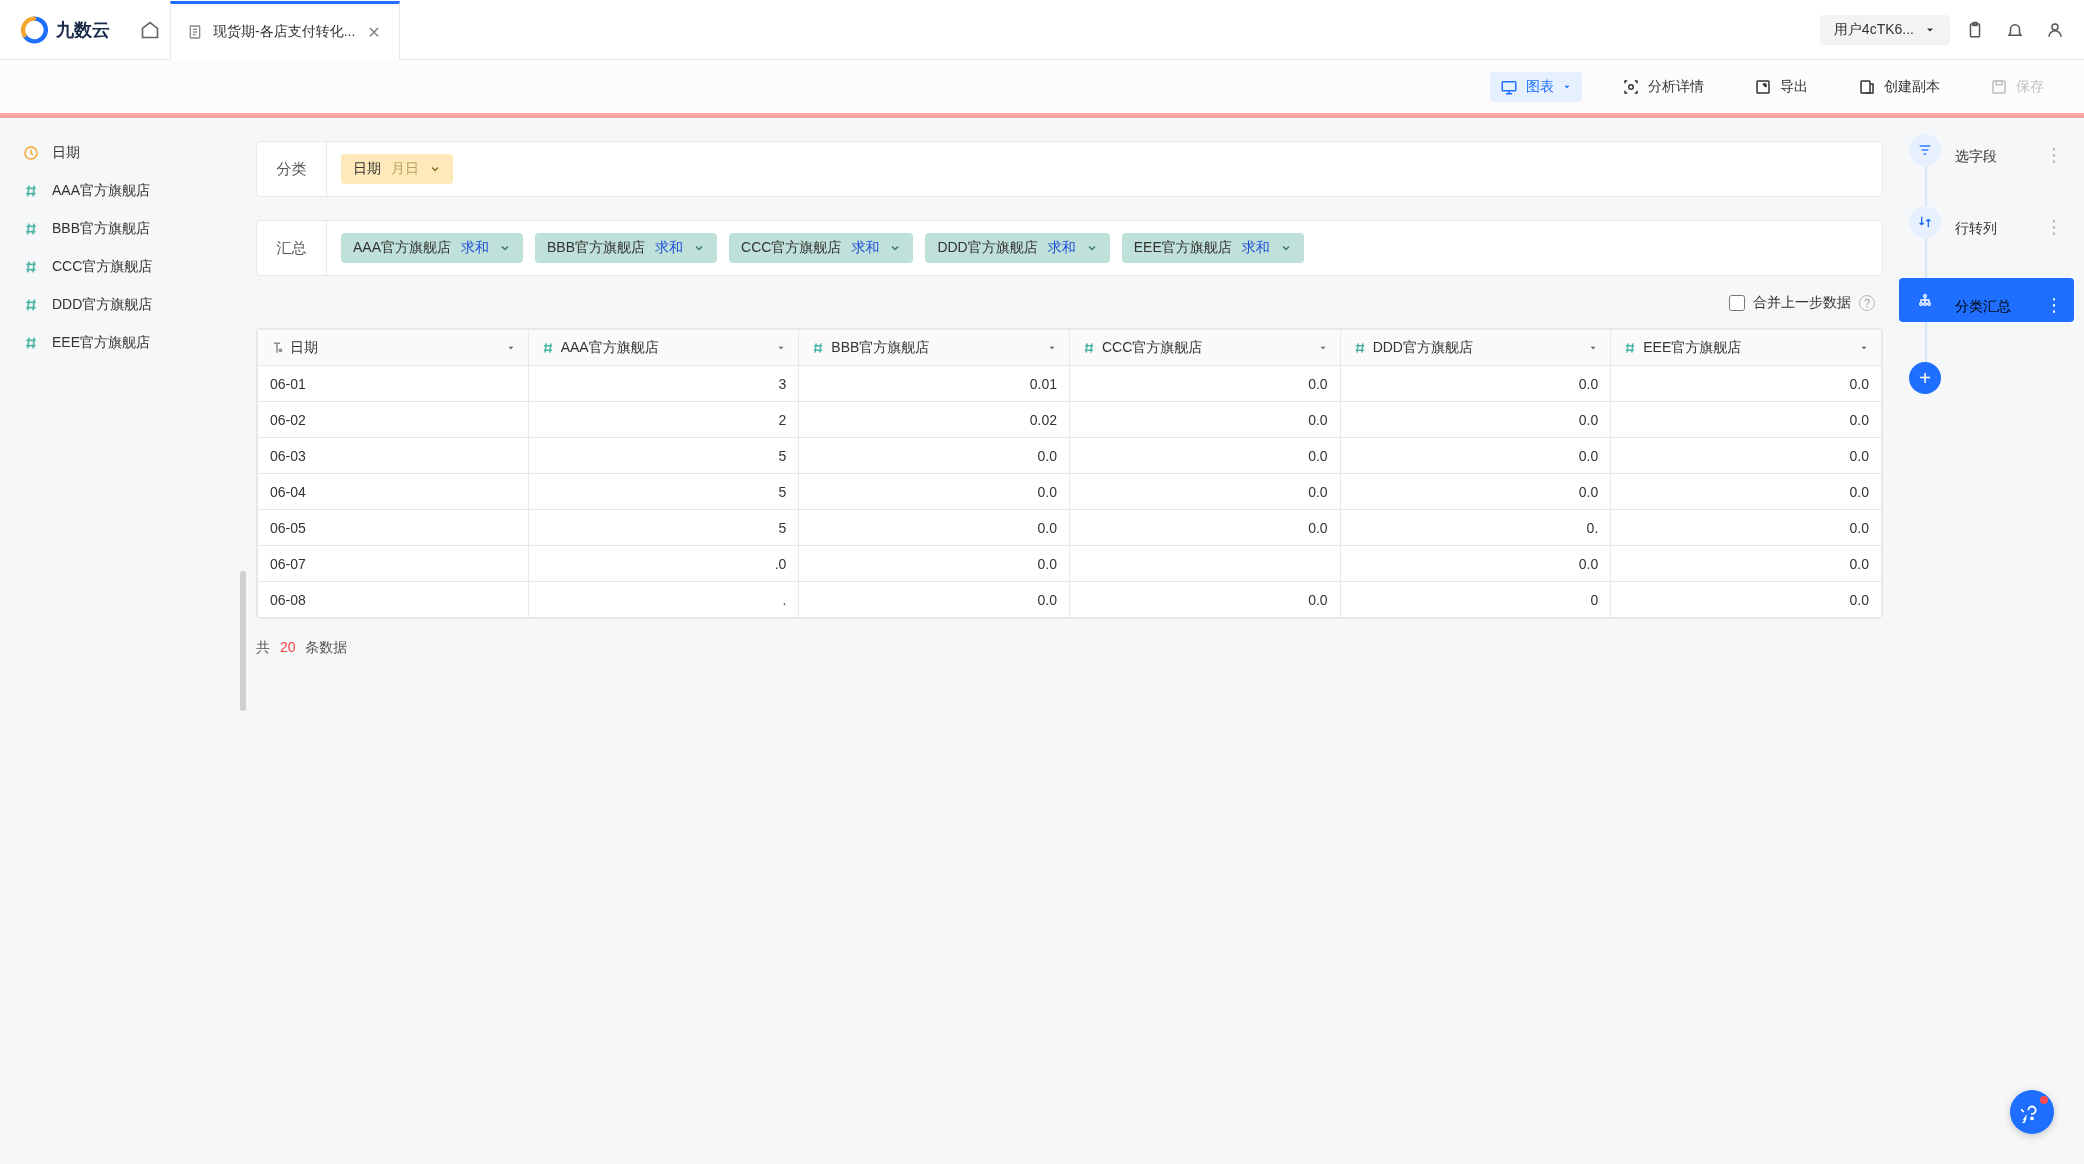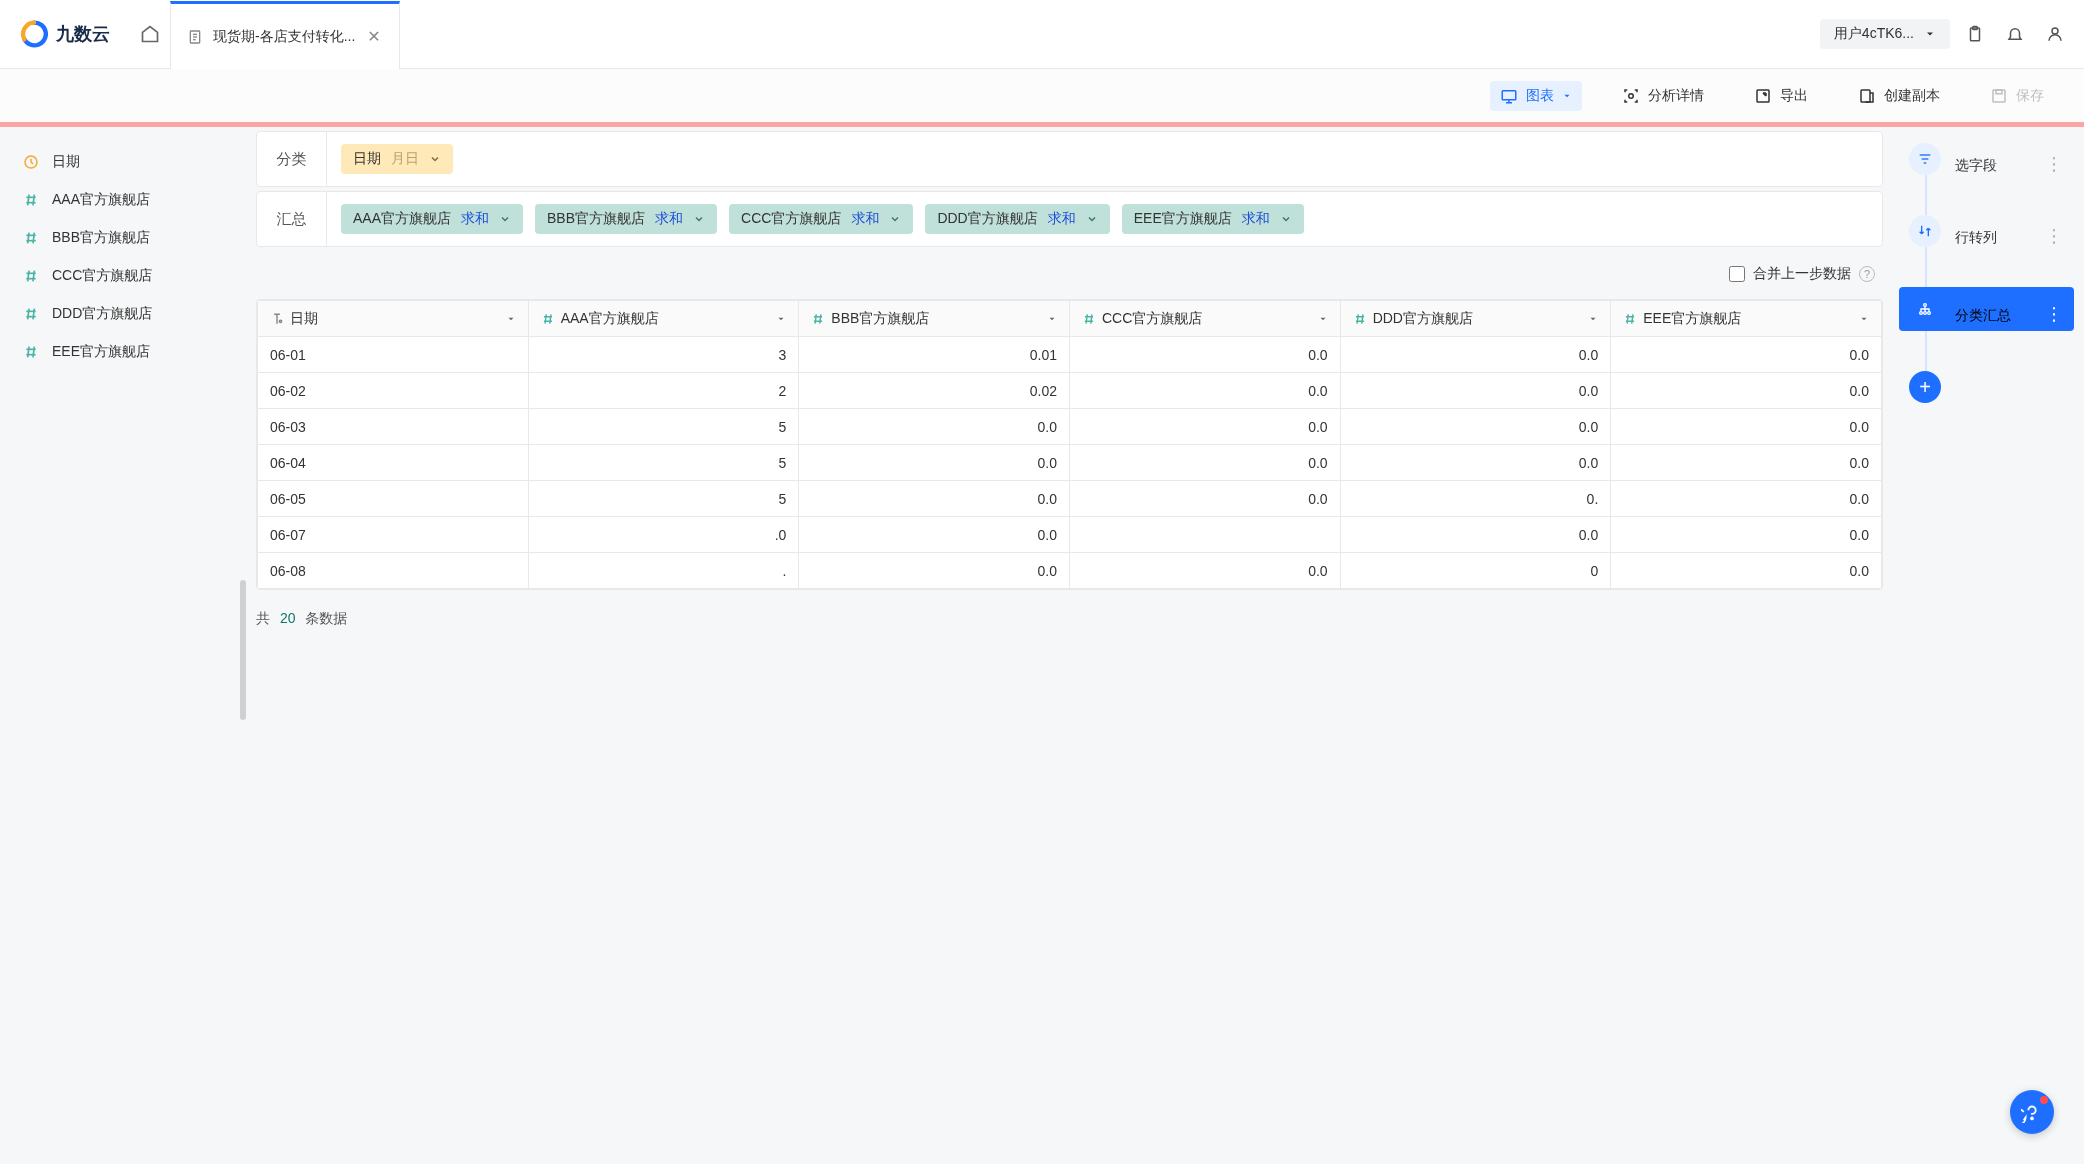--- a/index.html
+++ b/index.html
@@ -1,19 +1,19 @@
 <!DOCTYPE html>
 <html><head>
   <meta charset="utf-8">
   <style>
     * { margin: 0; padding: 0; box-sizing: border-box; }
     body { font-family: -apple-system, "PingFang SC", "Microsoft YaHei", sans-serif; font-size: 14px; color: #333; background: #fff; }
     
     
-    .topbar { height: 69px; display: flex; align-items: center; border-bottom: 1px solid #e8e8e8; padding: 0 20px 0 0; }
+    .topbar { height: 60px; display: flex; align-items: center; border-bottom: 1px solid #e8e8e8; padding: 0 20px 0 0; }
     .logo { display: flex; align-items: center; gap: 8px; padding: 0 20px; height: 100%; }
     .logo-icon { width: 28px; height: 28px; }
     .logo-text { font-size: 18px; font-weight: 600; color: #1a2b4a; }
     .home-icon { width: 40px; height: 40px; display: flex; align-items: center; justify-content: center; color: #666; cursor: pointer; }
     .tab { display: flex; align-items: center; gap: 10px; padding: 0 16px; height: 100%; background: #fff; border-top: 3px solid #1e6fff; border-left: 1px solid #e8e8e8; border-right: 1px solid #e8e8e8; position: relative; top: 1px; justify-content: flex-end; }
     .tab-icon { color: #888; }
     .tab-label { color: #333; }
     .tab-close { color: #888; cursor: pointer; font-size: 16px; padding: 2px; }
     .topbar-spacer { flex: 1; }
     .user-dropdown { display: flex; align-items: center; gap: 10px; background: #f1f3f5; padding: 6px 14px; border-radius: 4px; cursor: pointer; margin-right: 16px; }
@@ -33,21 +33,21 @@
     
     .sidebar-left { width: 250px; padding: 16px 10px; overflow-y: auto; position: relative; }
     .sidebar-left::after { content: ""; position: absolute; right: 4px; top: 50%; width: 6px; height: 140px; background: #d0d0d0; border-radius: 3px; transform: translateY(-50%); }
     .field-item { display: flex; align-items: center; gap: 12px; padding: 10px 12px; color: #333; cursor: pointer; border-radius: 4px; }
     .field-icon { width: 18px; display: flex; justify-content: center; }
     .field-icon.date { color: #f6a82d; }
     .field-icon.number { color: #4ab5a4; }
     
     
     .center { flex: 1; display: flex; flex-direction: column; padding: 0 6px; }
-    .config-card { background: #fff; border: 1px solid #e8e8e8; border-radius: 4px; display: flex; margin-top: 4px; }
+    .config-card { background: #fff; border: 1px solid #e8e8e8; border-radius: 4px; display: flex; margin-top: 23px; }
     .config-label { width: 70px; display: flex; align-items: center; justify-content: center; border-right: 1px solid #e8e8e8; color: #555; font-size: 15px; }
     .config-content { flex: 1; padding: 12px 14px; display: flex; flex-wrap: wrap; gap: 12px; align-items: center; }
     .chip { display: inline-flex; align-items: center; gap: 10px; padding: 6px 12px; border-radius: 4px; cursor: pointer; }
     .chip.date-chip { background: #ffe9b8; }
     .chip.date-chip .sub { color: #bda16a; }
     .chip.date-chip .chev { color: #8a6d2e; }
     .chip.agg-chip { background: #bfe1d9; }
     .chip.agg-chip .sub { color: #1d4ed8; }
     .chip.agg-chip .chev { color: #3d7a6d; }
     .merge-row { display: flex; align-items: center; justify-content: flex-end; gap: 8px; padding: 18px 8px 10px; color: #333; }
@@ -59,21 +59,21 @@
     table { width: 100%; border-collapse: collapse; table-layout: fixed; }
     th, td { border: 1px solid #e8e8e8; padding: 8px 12px; height: 36px; }
     th { background: #fafafa; font-weight: 400; }
     .th-inner { display: flex; align-items: center; gap: 6px; }
     .th-inner .col-icon { color: #4ab5a4; }
     .th-inner.text .col-icon { color: #888; }
     .th-inner .spacer { flex: 1; }
     .th-dd { color: #666; cursor: pointer; }
     td.num { text-align: right; }
     .footer { padding: 20px 0 10px; color: #555; }
-    .footer .count { color: #0f766e; margin: 0 6px; }
+    .footer .count { color: #ef4444; margin: 0 6px; }
     
     
     .sidebar-right { width: 195px; padding: 16px 10px; position: relative; }
     .pipeline { position: relative; }
     .pipe-line { position: absolute; left: 26px; top: 18px; bottom: 0; width: 2px; background: #d6e4ff; z-index: 0; }
     .pipe-step { position: relative; display: flex; align-items: flex-end; gap: 14px; margin-bottom: 40px; z-index: 1; }
     .pipe-icon { width: 32px; height: 32px; border-radius: 50%; display: flex; align-items: center; justify-content: center; background: #e6f0ff; color: #1e6fff; flex-shrink: 0; margin-left: 10px; }
     .pipe-label { flex: 1; color: #333; }
     .pipe-step.active { background: #1e6fff; color: #fff; border-radius: 4px; padding: 6px 0; }
     .pipe-step.active .pipe-icon { background: transparent; color: #fff; }

